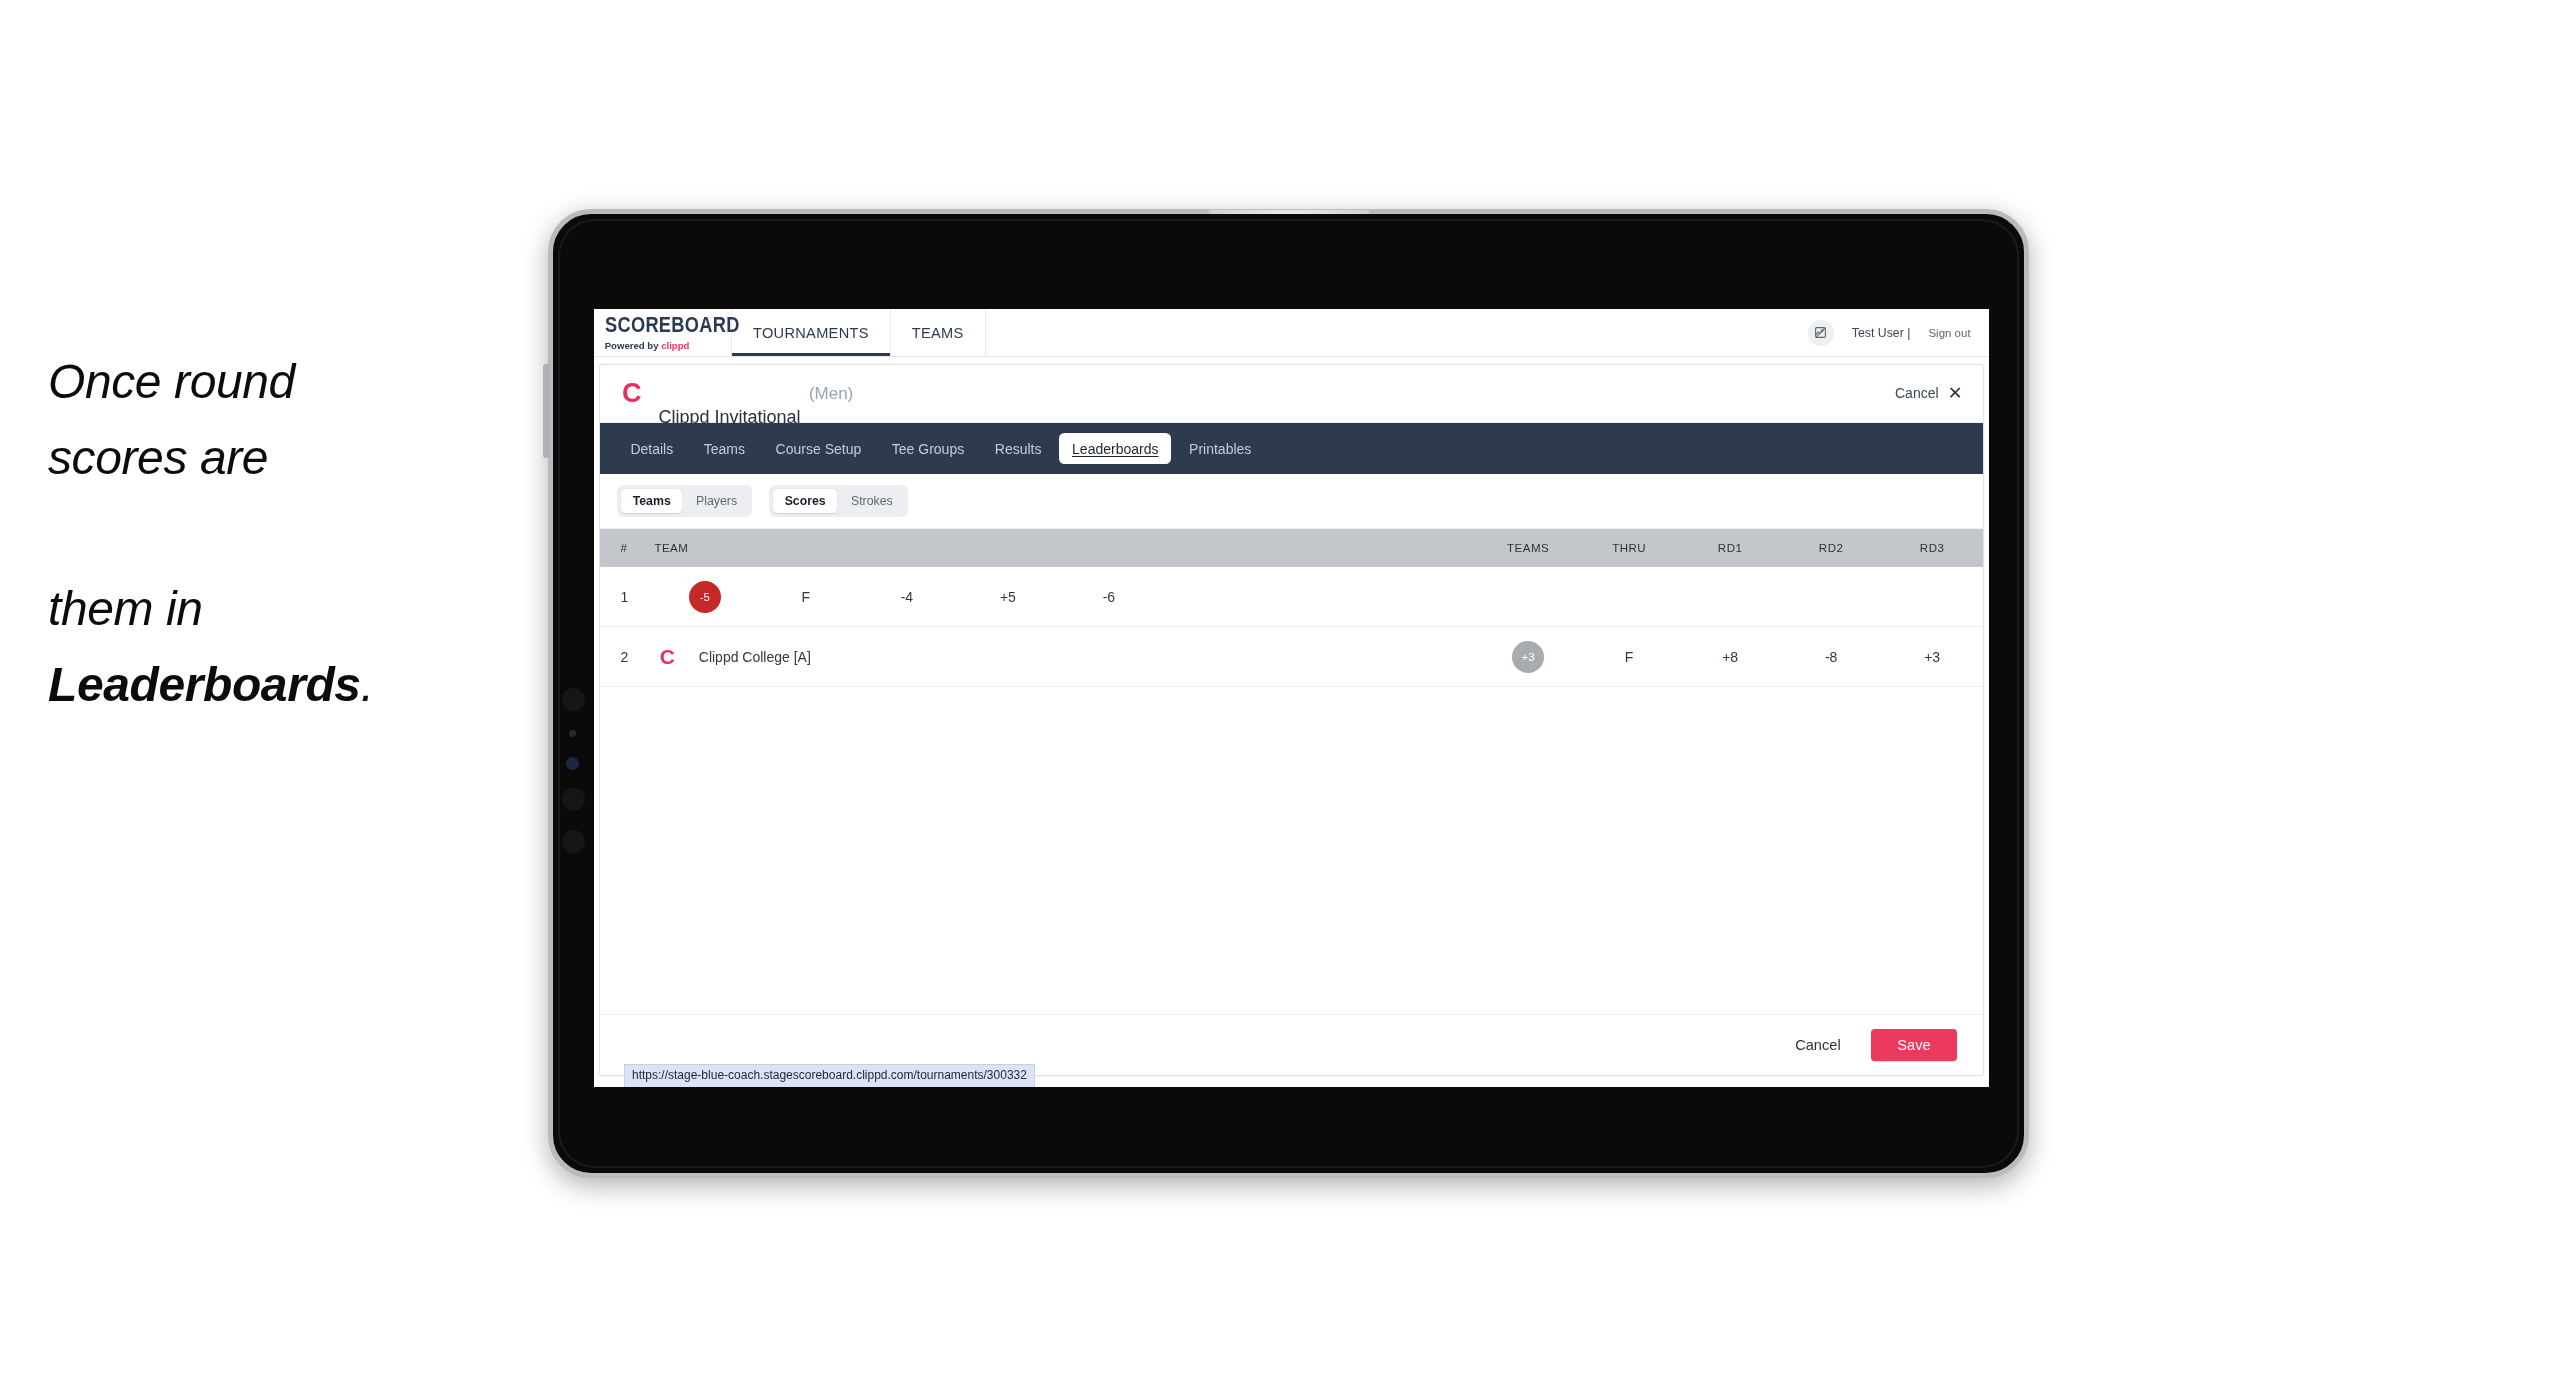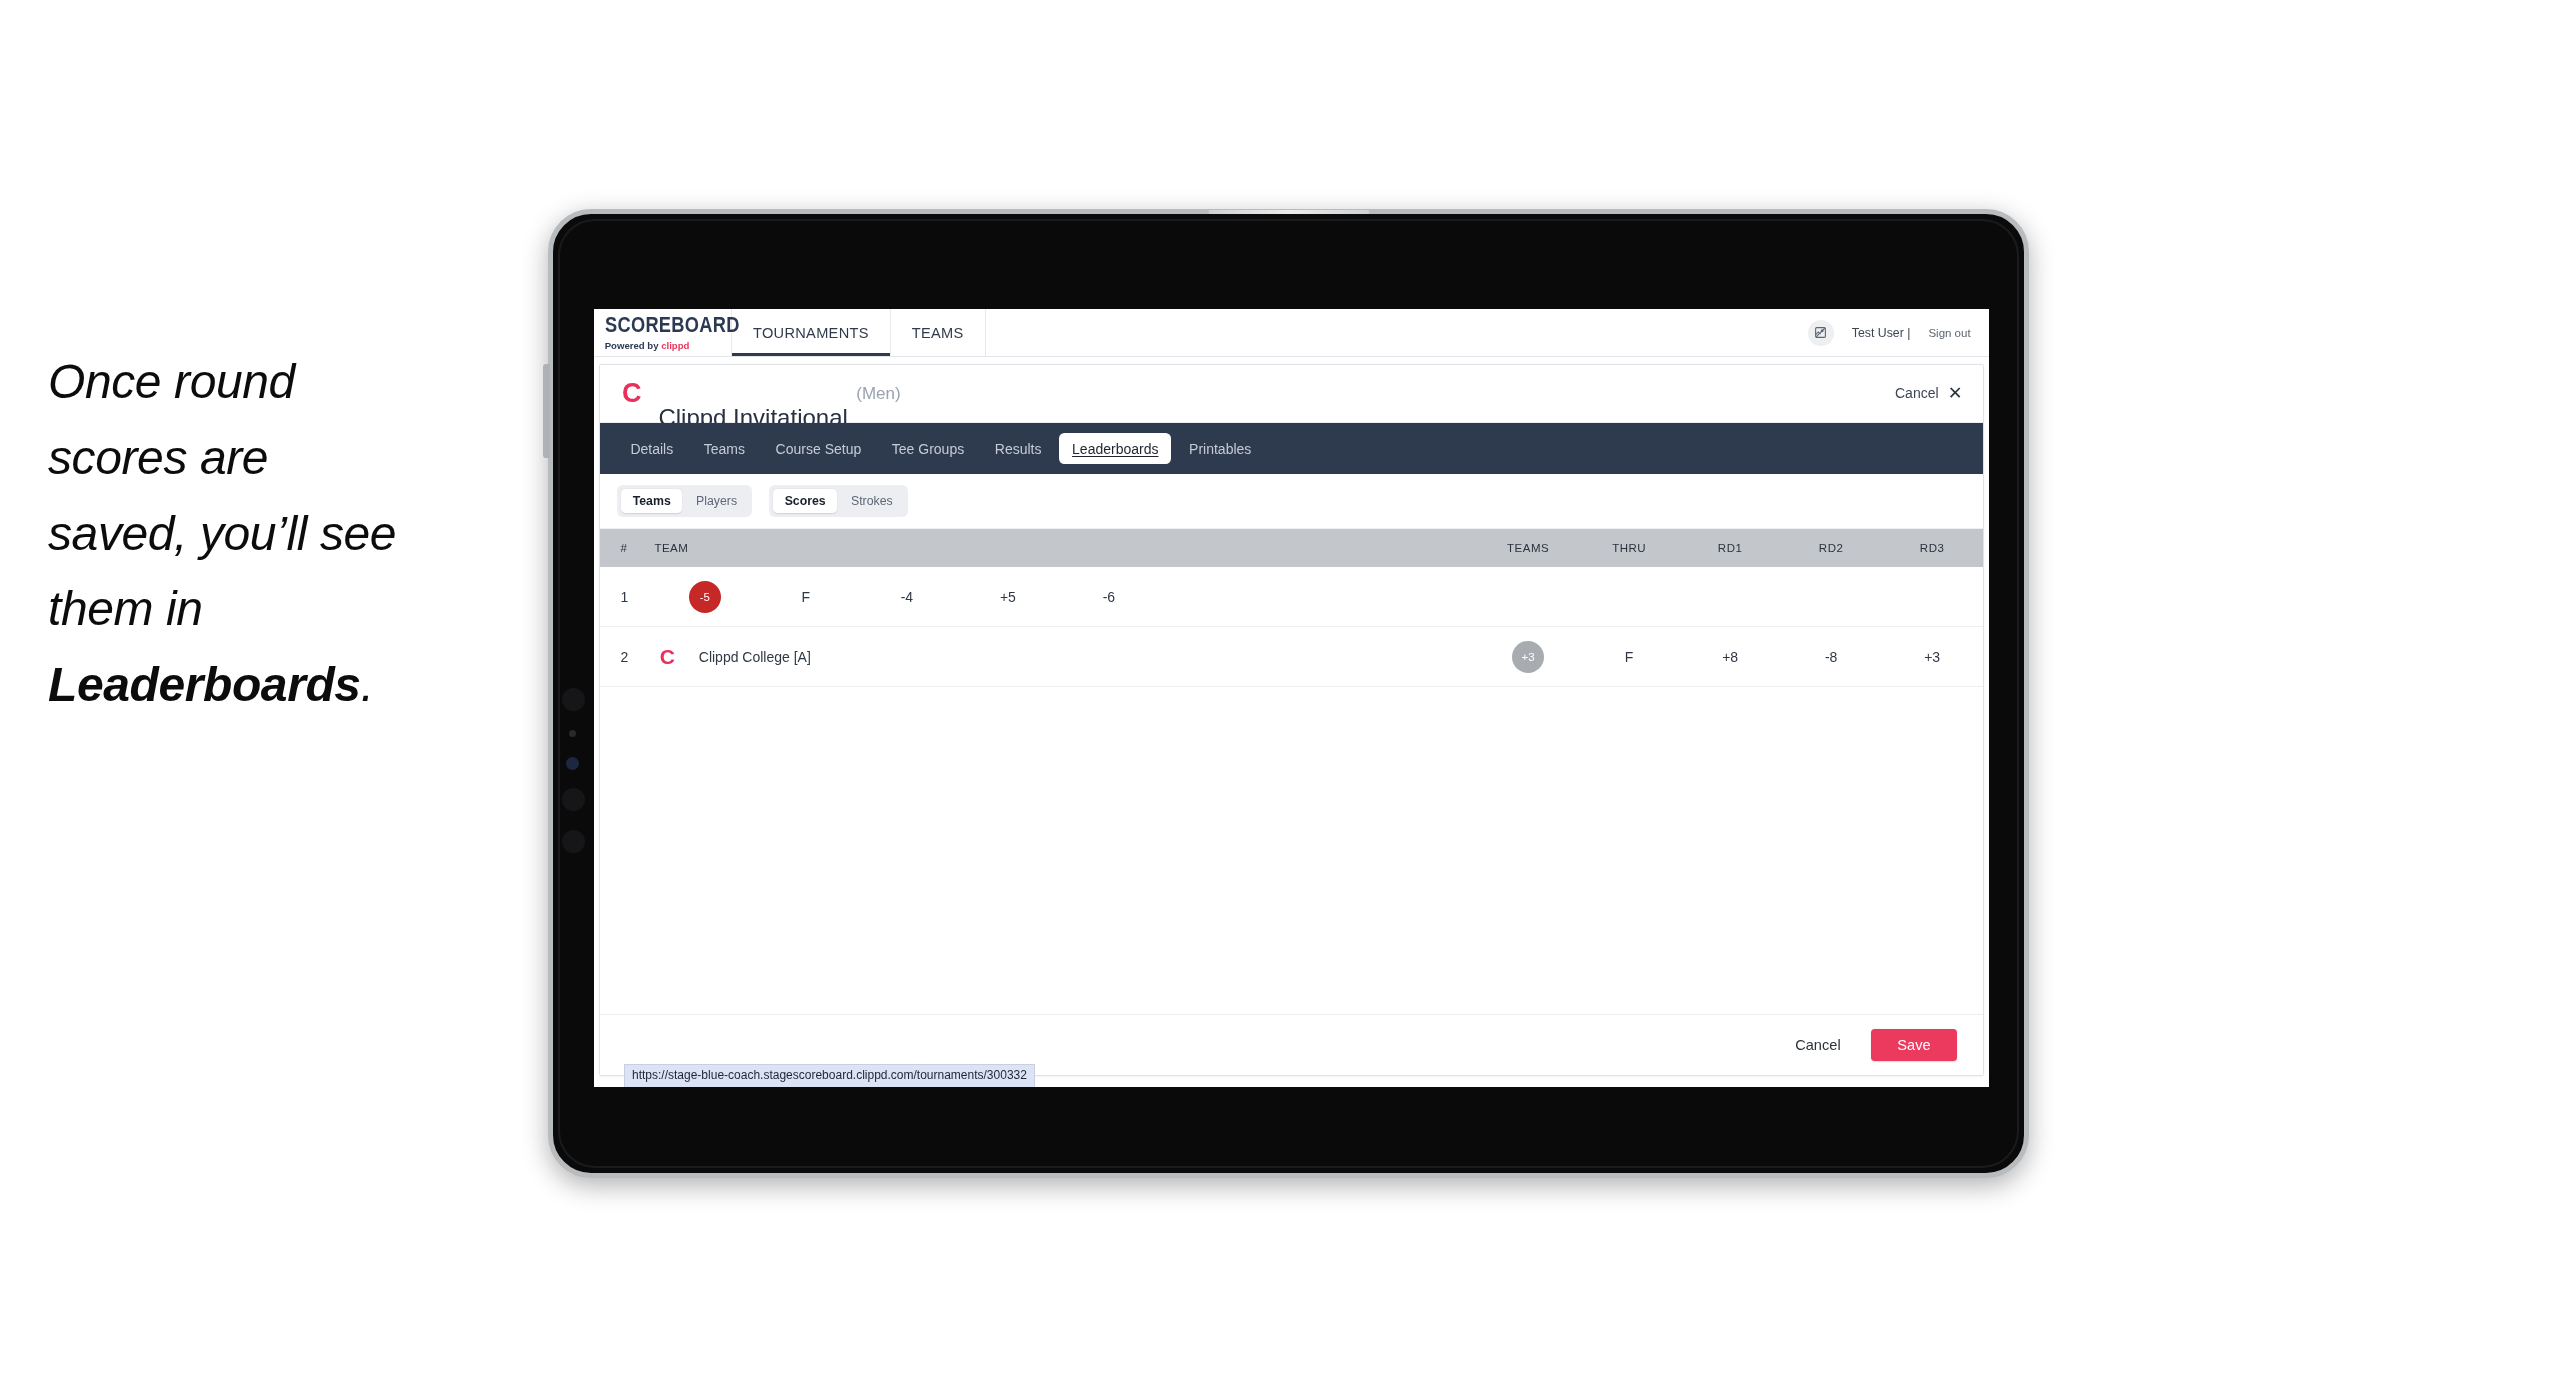--- a/index.html
+++ b/index.html
@@ -153,21 +153,21 @@
     display: flex; align-items: center;
     padding: 0 20px 0 21.5px;
     border-bottom: 0.8px solid #eceef1;
   }
   .c-logo {
     font-size: 27px; font-weight: 700;
     color: #ea2f5b; line-height: 1;
     margin-right: 17px;
     font-family: "Liberation Sans", sans-serif;
   }
-  .card-title { font-size: 24px; color: #273142; margin-top: 48px; }
+  .card-title { font-size: 18px; color: #273142; margin-top: 48px; }
   .card-title-sub { font-size: 17px; color: #9aa3af; margin-left: 8.4px; }
   .cancel-x {
     margin-left: auto;
     display: flex; align-items: center; gap: 9.2px;
     cursor: pointer;
   }
   .cancel-x .lbl { font-size: 14px; color: #3d4654; }
   .cancel-x .xg { font-size: 17.7px; color: #2b323c; line-height: 1; }
 
   
@@ -317,21 +317,21 @@
   }
 </style>
 </head>
 <body>
 
 <div id="root">
 
   <div class="caption">
     <span>Once round</span><br>
     <span>scores are</span><br>
-    <span>saved, you’ll see</span><br>
+    <br>
     <span>them in</span><br>
     <b>Leaderboards</b><span>.</span>
   </div>
 
   <div class="tablet">
     <div class="top-speaker"></div>
     <div class="tablet-inner-bevel"></div>
     <div class="edge-btn"></div>
     <div class="lens l1"></div>
     <div class="lens l2"></div>

